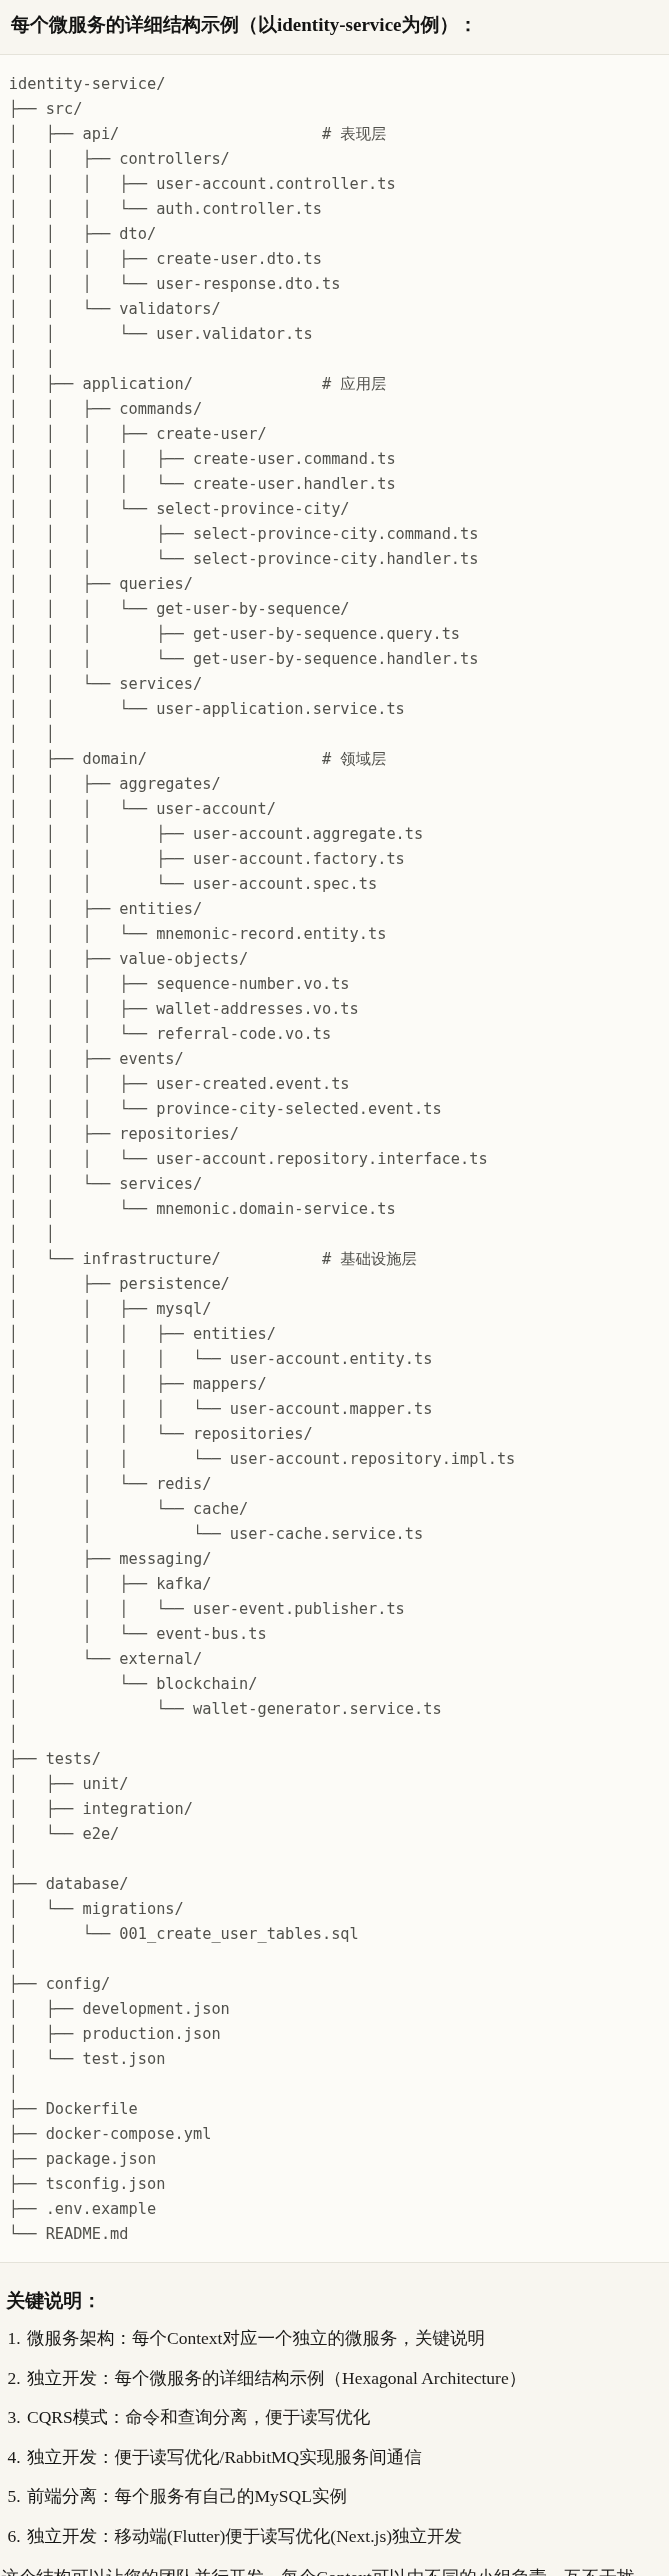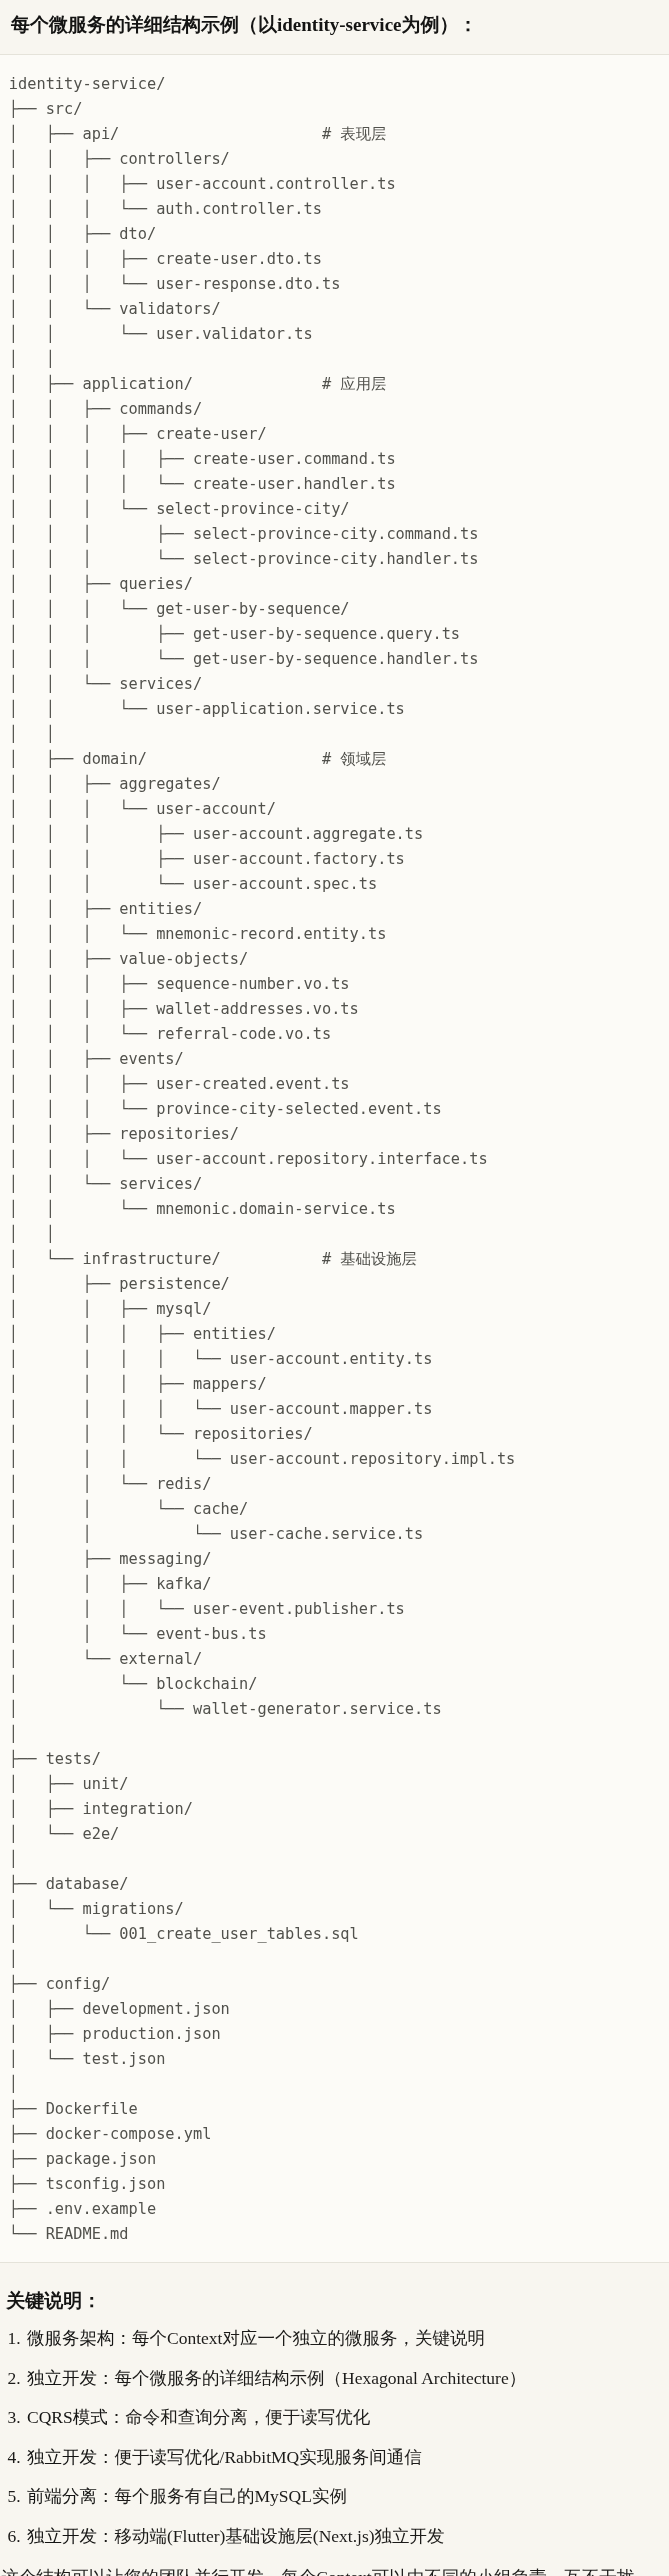--- a/index.html
+++ b/index.html
@@ -177,20 +177,20 @@
 
     <div class="note-item">
       <span class="num">4.</span><strong>独立开发</strong><span>：便于读写优化/RabbitMQ实现服务间通信</span>
     </div>
 
     <div class="note-item">
       <span class="num">5.</span><strong>前端分离</strong><span>：每个服务有自己的MySQL实例</span>
     </div>
 
     <div class="note-item">
-      <span class="num">6.</span><strong>独立开发</strong><span>：移动端(Flutter)基础设施层(Next.js)独立开发</span>
+      <span class="num">6.</span><strong>独立开发</strong><span>：移动端(Flutter)便于读写优化(Next.js)独立开发</span>
     </div>
 
     <p class="footer-par">这个结构可以让您的团队并行开发，每个Context可以由不同的小组负责，互不干扰。</p>
 
   </div>
 </div>
 
 
 </body></html>

